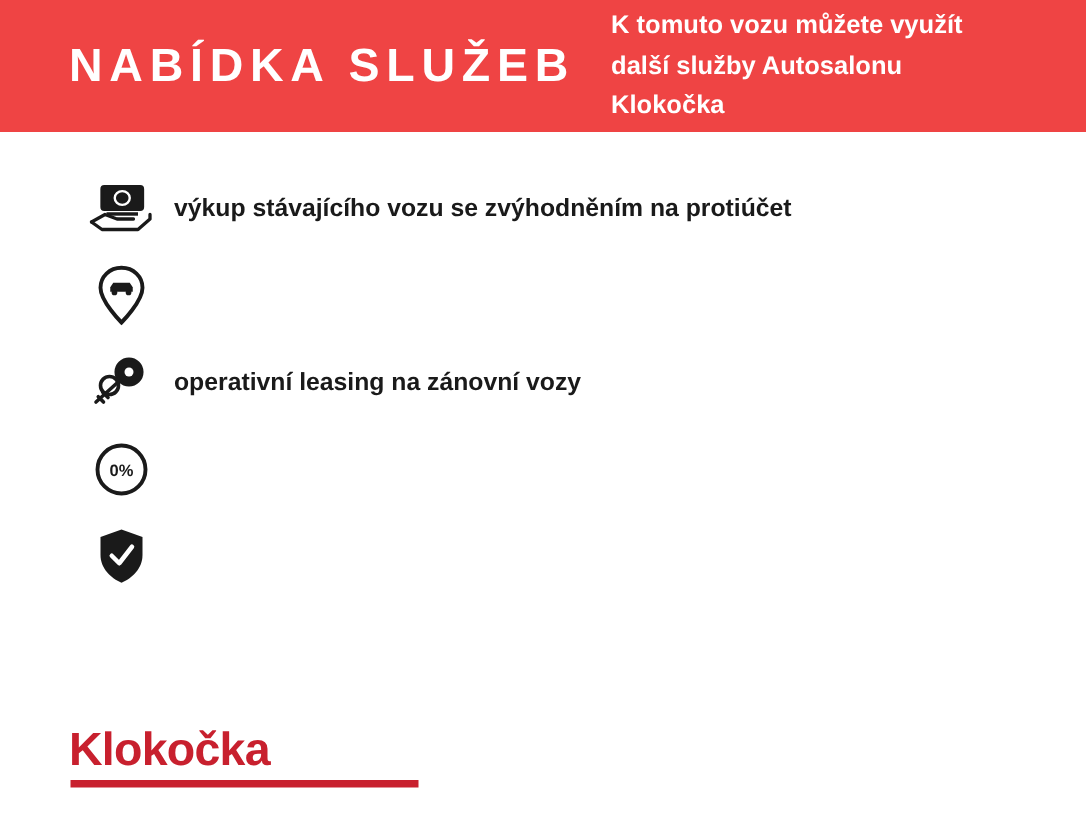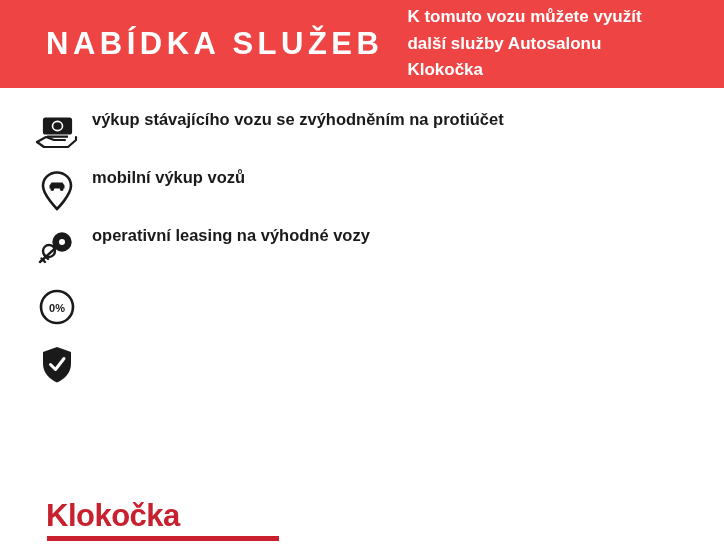--- a/index.html
+++ b/index.html
@@ -48,43 +48,44 @@
   }
   
   .services {
     position: absolute;
     left: 0;
     top: 110px;
     width: 724px;
   }
   .service-row {
     display: flex;
+    align-items: center;
     height: 58px;
-    padding-left: 34px;
+    padding-left: 58px;
   }
   .icon-box {
     width: 46px;
     min-width: 46px;
     height: 46px;
     display: flex;
     align-items: center;
     justify-content: center;
   }
   .service-label {
     margin-left: 12px;
     font-size: 16.5px;
     font-weight: bold;
     color: #1a1a1a;
     white-space: nowrap;
   }
   
   .footer {
     position: absolute;
     left: 0;
-    bottom: 0;
+    bottom: 16px;
     width: 724px;
     height: 70px;
   }
   .logo {
     position: absolute;
     left: 46px;
     top: 8px;
     font-size: 31px;
     font-weight: bold;
     color: #c8202e;
@@ -130,37 +131,36 @@
 
     <div class="service-row">
       <div class="icon-box">
         <svg width="34" height="42" viewBox="0 0 34 42">
           <path d="M17 2.5 C9 2.5 3 8.4 3 15.8 C3 25 17 39 17 39 C17 39 31 25 31 15.8 C31 8.4 25 2.5 17 2.5 Z" fill="none" stroke="#1a1a1a" stroke-width="2.6"></path>
           <path d="M9.5 18.5 L9.5 15.5 L11.5 12.5 L22.5 12.5 L24.5 15.5 L24.5 18.5 Z" fill="#1a1a1a"></path>
           <circle cx="12.3" cy="19" r="1.9" fill="#1a1a1a"></circle>
           <circle cx="21.7" cy="19" r="1.9" fill="#1a1a1a"></circle>
         </svg>
       </div>
-      <div class="service-label">mobilní výkup vozů</div>
     </div>
 
     <div class="service-row">
       <div class="icon-box">
         <svg width="44" height="40" viewBox="0 0 44 40">
           <g stroke="#1a1a1a" stroke-width="2.4" fill="none" stroke-linecap="round">
             <circle cx="27" cy="13" r="8.5" fill="#1a1a1a"></circle>
             <circle cx="27" cy="13" r="3" fill="#ffffff" stroke="none"></circle>
             <path d="M20.5 19 L5 33"></path>
             <path d="M9.5 26.5 L13 30"></path>
             <path d="M6.5 29.5 L10 33"></path>
             <circle cx="14" cy="22" r="6" fill="none"></circle>
           </g>
         </svg>
       </div>
-      <div class="service-label">operativní leasing na výhodné vozy</div>
+      <div class="service-label">operativní leasing na zánovní vozy</div>
     </div>
 
     <div class="service-row">
       <div class="icon-box">
         <svg width="38" height="38" viewBox="0 0 38 38">
           <circle cx="19" cy="19" r="16" fill="none" stroke="#1a1a1a" stroke-width="2.6"></circle>
           <text x="19" y="23.5" text-anchor="middle" font-family="Liberation Sans, sans-serif" font-size="11" font-weight="bold" fill="#1a1a1a">0%</text>
         </svg>
       </div>
     </div>

